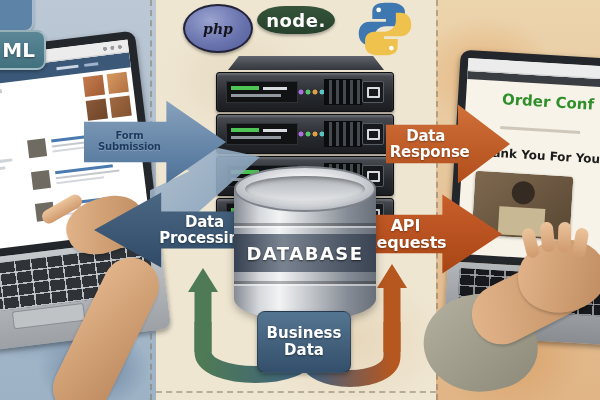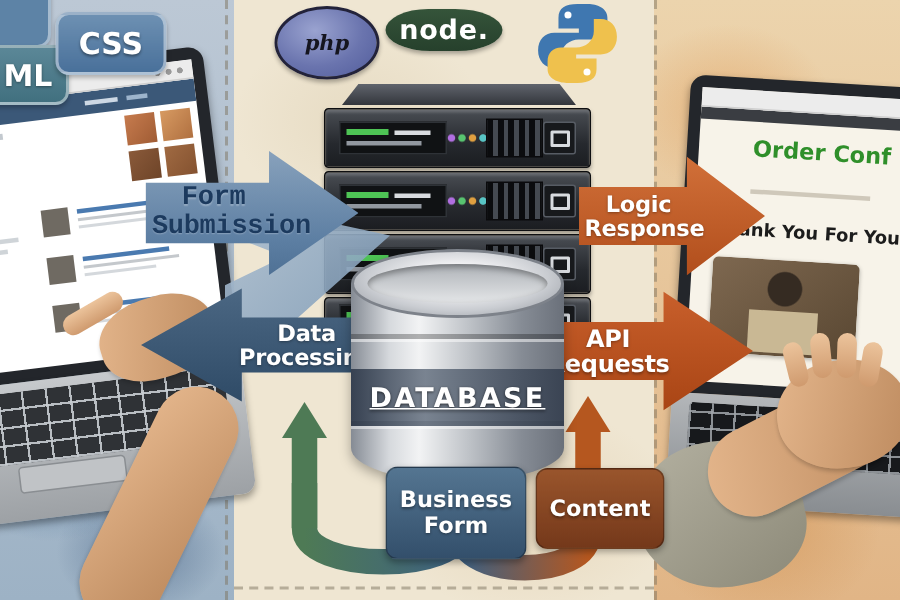--- a/index.html
+++ b/index.html
@@ -72,34 +72,34 @@
   .db{left:234px;top:166px;width:142px;height:160px;z-index:6;filter:drop-shadow(0 3px 4px rgba(0,0,0,.3));}
   .db-body{left:0;top:23px;width:142px;height:132px;border-radius:0 0 50% 50%/0 0 17% 17%;
       background:
       linear-gradient(180deg,transparent 0 34px,rgba(0,0,0,.28) 34px 37px,rgba(255,255,255,.5) 37px 39px,
         transparent 39px 92px,rgba(0,0,0,.28) 92px 95px,rgba(255,255,255,.5) 95px 97px,transparent 97px),
       linear-gradient(90deg,#858b94,#d6d9dd 18%,#f2f3f4 32%,#bfc3c8 55%,#868c95 80%,#6a707a);}
   .db-top{left:0;top:0;width:142px;height:46px;border-radius:50%;box-sizing:border-box;
       border:2px solid #7d828a;background:radial-gradient(ellipse at 50% 42%,#f1f1f3 28%,#c9ccd1 62%,#8d9299);}
   .db-top::after{content:"";position:absolute;left:9px;top:8px;right:9px;bottom:8px;border-radius:50%;
       background:linear-gradient(180deg,#aeb2b7,#e4e6e8);box-shadow:inset 0 2px 4px rgba(0,0,0,.35);}
-  .db-band{left:0;top:80px;width:142px;height:38px;display:flex;align-items:center;justify-content:center;
+  .db-band{left:0;top:68px;width:142px;height:38px;display:flex;align-items:center;justify-content:center;
       background:linear-gradient(90deg,rgba(44,55,72,.88),rgba(96,108,124,.82) 35%,rgba(52,62,78,.88));
-      color:#fff;font-weight:bold;font-size:18px;letter-spacing:1.5px;text-shadow:0 1px 2px rgba(0,0,0,.6);text-decoration:underline;}
+      color:#fff;font-weight:bold;font-size:18px;letter-spacing:1.5px;text-shadow:0 1px 2px rgba(0,0,0,.6);}
 
   
   .arrow{display:flex;align-items:center;z-index:6;filter:drop-shadow(0 2px 2px rgba(0,0,0,.28));
          font-weight:bold;line-height:1.08;text-align:center;}
   .arrow.r{clip-path:polygon(0% 27%,58% 27%,58% 3%,100% 50%,58% 97%,58% 73%,0% 73%);justify-content:flex-start;}
   .arrow.l{clip-path:polygon(100% 27%,42% 27%,42% 3%,0% 50%,42% 97%,42% 73%,100% 73%);justify-content:flex-end;}
   .arrow .lab{width:58%;letter-spacing:-.2px;}
   .arrow.r .lab{margin-left:3%;}
   .arrow.l .lab{margin-right:2%;}
-  .ar-form{left:97px;top:98px;width:142px;height:88px;font-size:18px;color:#1c3a5e;
-      background:linear-gradient(180deg,#8aa3bd,#5d7fa3 70%,#4d6f93);text-shadow:0 1px 1px rgba(255,255,255,.25);font-family:Liberation Mono, monospace;}
+  .ar-form{left:84px;top:98px;width:142px;height:88px;font-size:10px;color:#1c3a5e;
+      background:linear-gradient(180deg,#8aa3bd,#5d7fa3 70%,#4d6f93);text-shadow:0 1px 1px rgba(255,255,255,.25);}
   .ar-resp{left:386px;top:102px;width:124px;height:84px;font-size:15px;color:#fff;
       background:linear-gradient(180deg,#d2713a,#b04d1b);text-shadow:0 1px 2px rgba(0,0,0,.35);}
   .ar-proc{left:94px;top:190px;width:160px;height:80px;font-size:15px;color:#fff;
       background:linear-gradient(180deg,#4c6884,#2e4a66);text-shadow:0 1px 2px rgba(0,0,0,.35);}
   .ar-api{left:360px;top:192px;width:142px;height:84px;font-size:16px;color:#fff;
       background:linear-gradient(180deg,#c9602c,#a84414);text-shadow:0 1px 2px rgba(0,0,0,.35);}
   .ribbon{left:150px;top:148px;width:110px;height:64px;z-index:5;opacity:.9;
       background:linear-gradient(135deg,#a9bccf,#7f9cb8);
       clip-path:polygon(62% 0,100% 14%,44% 100%,0 100%,0 66%,36% 36%,12% 20%);}
 
@@ -294,41 +294,39 @@
     <div class="su-vents" style="height:18px"></div>
     <div class="su-icon"></div>
   </div>
 
   <div class="abs ribbon"></div>
 
   <div class="abs arrow r ar-form">
     <span class="lab">Form Submission</span>
   </div>
   <div class="abs arrow r ar-resp">
-    <span class="lab">Logic Response</span>
+    <span class="lab">Data Response</span>
   </div>
   <div class="abs arrow l ar-proc">
     <span class="lab">Data Processing</span>
   </div>
   <div class="abs arrow r ar-api">
     <span class="lab">API Requests</span>
   </div>
 
   <div class="abs db">
     <div class="abs db-body"></div>
     <div class="abs db-top"></div>
     <div class="abs db-band">DATABASE</div>
   </div>
 
-  <div class="abs srcbox b-logic">Business Form</div>
-  <div class="abs srcbox b-content">Content</div>
+  <div class="abs srcbox b-logic">Business Data</div>
 
   <div class="abs badge badge-corner"></div>
   <div class="abs badge badge-html">ML</div>
-  <div class="abs badge badge-css">CSS</div>
   <div class="abs logo-php">php</div>
   <div class="abs logo-node">node.</div>
   <svg class="abs logo-py" viewBox="0 0 64 64">
     <path fill="#3f77b0" d="M32 3c-9 0-14 3-14 10v8h15v3H15C8 24 3 29 3 37s5 13 12 13h5v-9c0-7 6-12 13-12h11c6 0 10-4 10-10v-6C54 6 46 3 40 3h-8z"></path>
     <path fill="#efc14d" d="M32 61c9 0 14-3 14-10v-8H31v-3h18c7 0 12-5 12-13s-5-13-12-13h-5v9c0 7-6 12-13 12H20c-6 0-10 4-10 10v6c0 7 8 10 14 10h8z"></path>
     <circle cx="25" cy="11" r="2.6" fill="#fff"></circle>
     <circle cx="39" cy="53" r="2.6" fill="#fff"></circle>
   </svg>
 
 </div>

